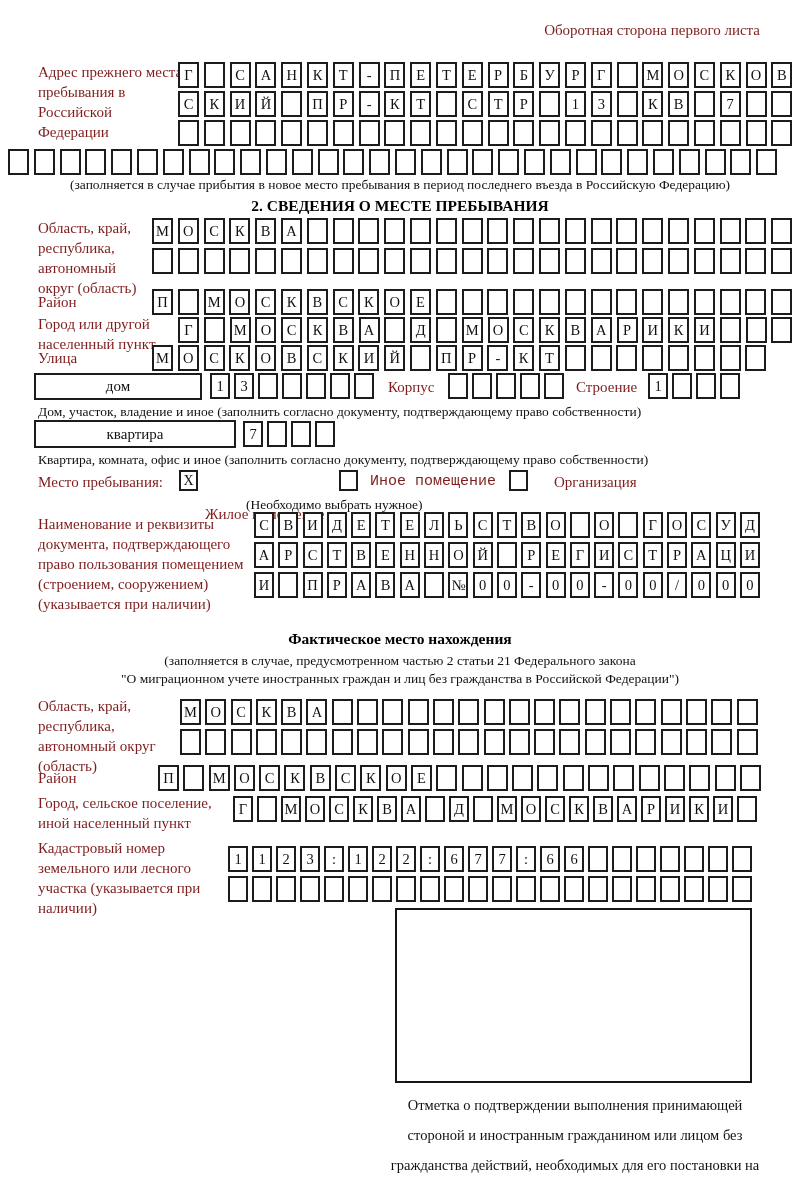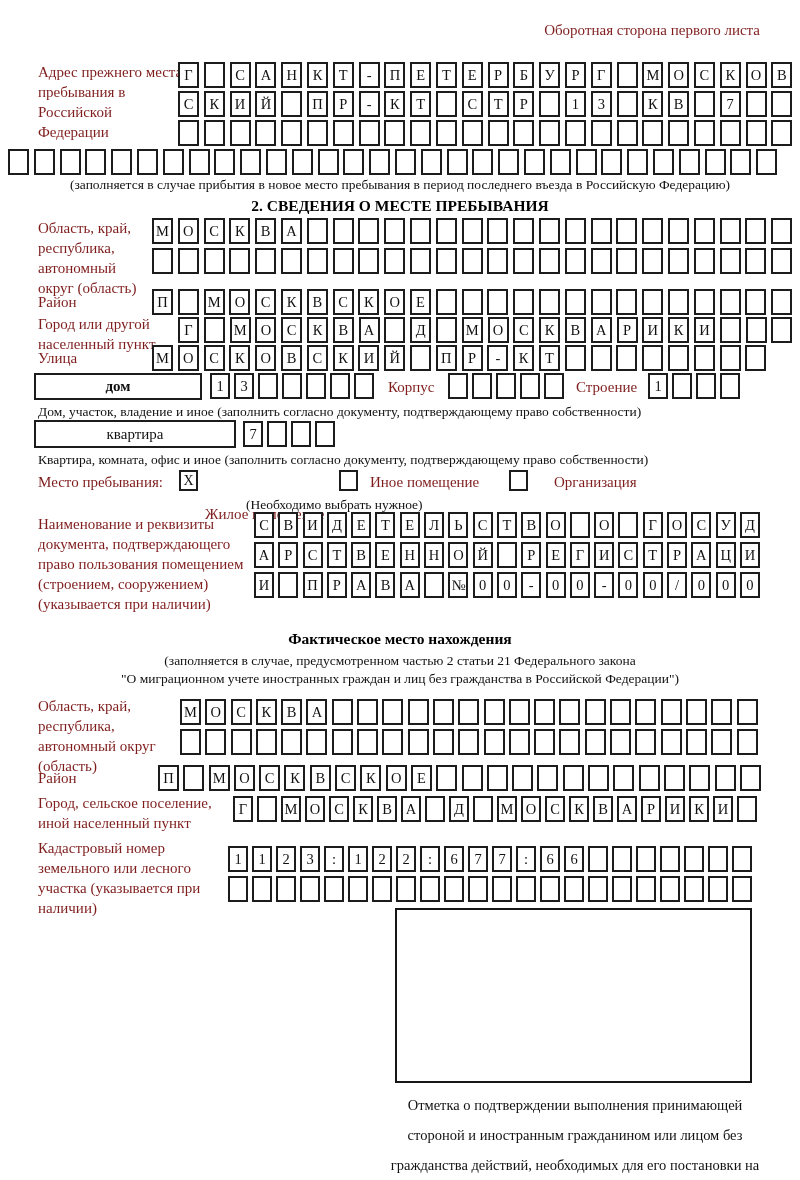--- a/index.html
+++ b/index.html
@@ -289,21 +289,21 @@
       <span class="cell"></span>
       <span class="cell"></span>
       <span class="cell"></span>
       <span class="cell"></span>
       <span class="cell"></span>
       <span class="cell"></span>
       <span class="cell"></span>
       <span class="cell"></span>
     </div>
 
-  <div class="abs widebox" style="left:34px;top:373px;width:168px;height:27px;font-weight:bold;">
+  <div class="abs widebox" style="left:34px;top:373px;width:168px;height:27px;">
       <span>дом</span>
     </div>
   <div class="abs boxrow p24" style="left:210px;top:373px;">
       <span class="cell">1</span>
       <span class="cell">3</span>
       <span class="cell"></span>
       <span class="cell"></span>
       <span class="cell"></span>
       <span class="cell"></span>
       <span class="cell"></span>
@@ -333,21 +333,21 @@
       <span class="cell"></span>
       <span class="cell"></span>
       <span class="cell"></span>
     </div>
   <div class="abs cap" style="left:38px;top:452px;">Квартира, комната, офис и иное (заполнить согласно документу, подтверждающему право собственности)</div>
 
   <div class="abs lbl" style="left:38px;top:472px;">Место пребывания:</div>
   <span class="abs cbox" style="left:179px;top:470px;">X</span>
   <div class="abs lbl" style="left:205px;top:472px;margin-top:32px;">Жилое помещение</div>
   <span class="abs cbox" style="left:339px;top:470px;"></span>
-  <div class="abs lbl" style="left:370px;top:472px;">Иное помещение</div>
+  <div class="abs lbl" style="left:370px;top:472px;font-family:Liberation Mono, monospace;">Иное помещение</div>
   <span class="abs cbox" style="left:509px;top:470px;"></span>
   <div class="abs lbl" style="left:554px;top:472px;">Организация</div>
   <div class="abs cap" style="left:246px;top:497px;text-align:right;">(Необходимо выбрать нужное)</div>
 
   <div class="abs lbl" style="left:38px;top:514px;width:212px;">Наименование и реквизиты документа, подтверждающего право пользования помещением (строением, сооружением) (указывается при наличии)</div>
   <div class="abs boxrow p243" style="left:254px;top:512px;">
       <span class="cell">С</span>
       <span class="cell">В</span>
       <span class="cell">И</span>
       <span class="cell">Д</span>

